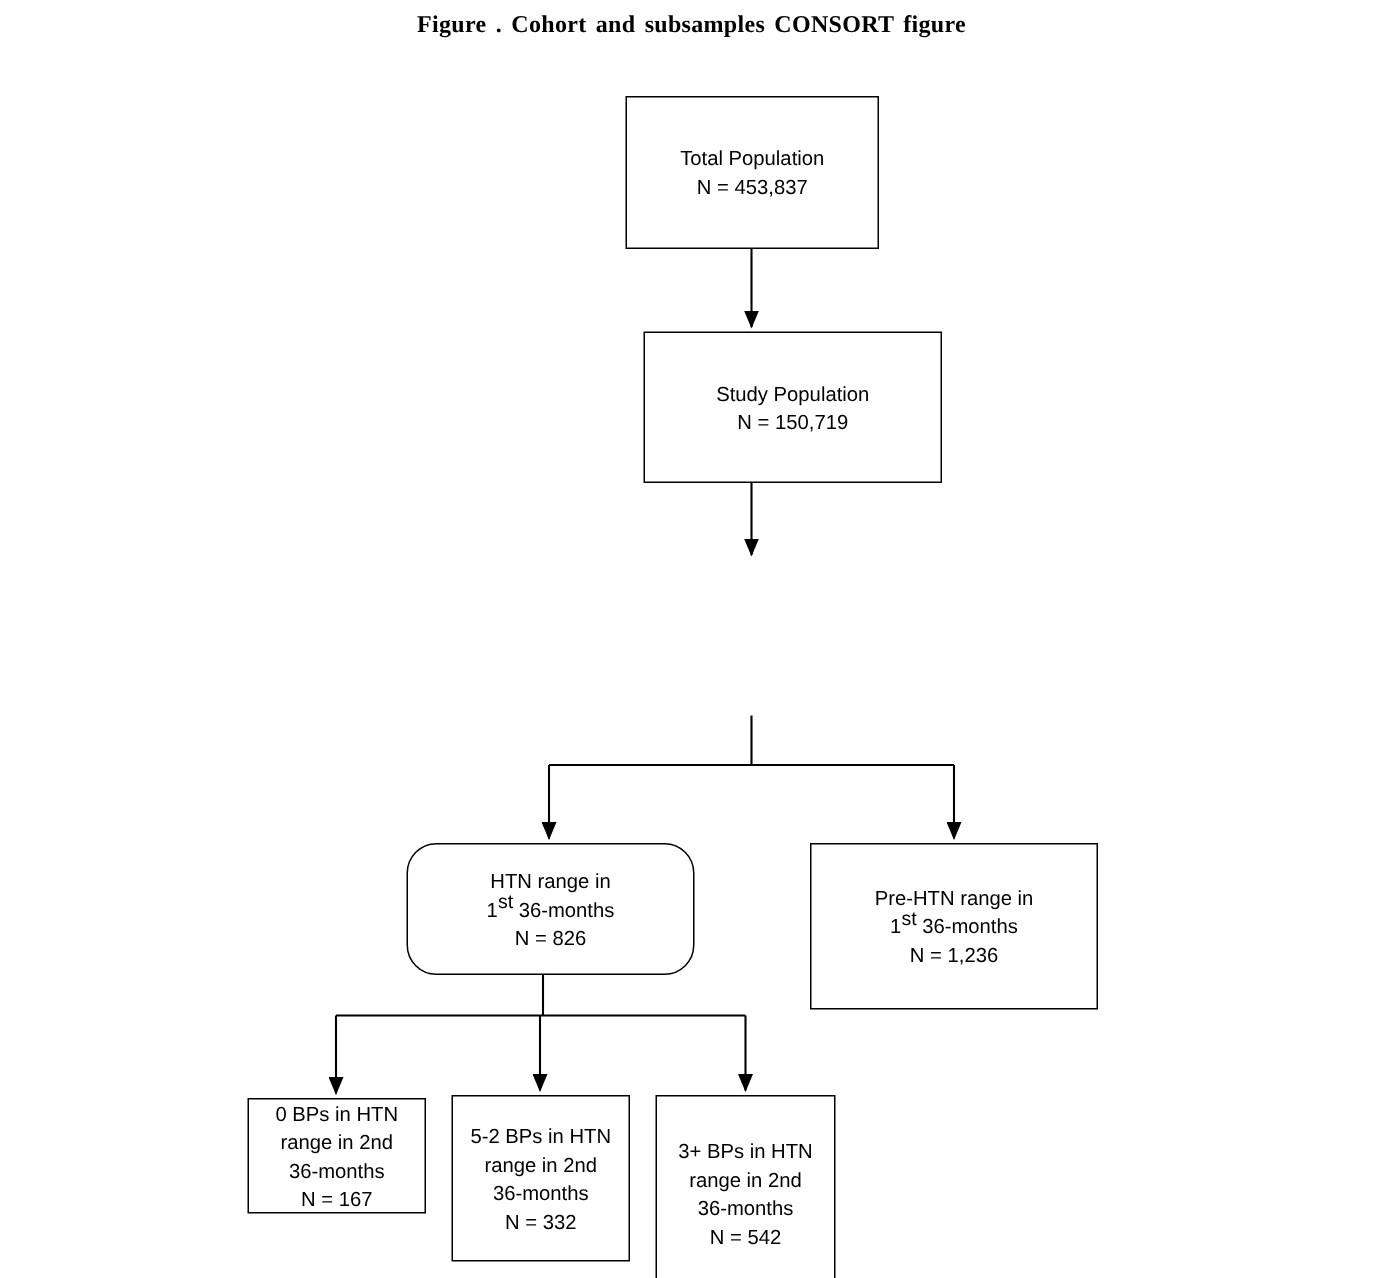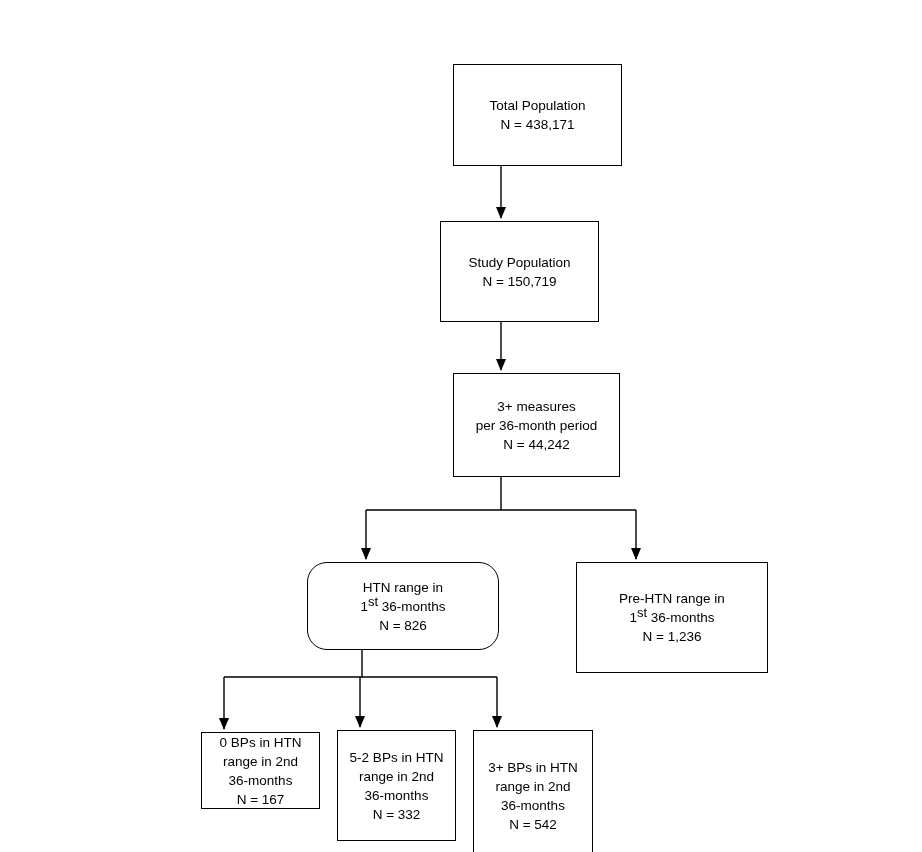--- a/index.html
+++ b/index.html
@@ -47,38 +47,38 @@
     position: absolute;
     border: 1px solid #000000;
     background: #ffffff;
     display: flex;
     flex-direction: column;
     align-items: center;
     justify-content: center;
     text-align: center;
     font-size: 13.5px;
     line-height: 19px;
-    margin-left: 36px;
   }
   .box .line { white-space: nowrap; }
   .box sup { font-size: 13px; line-height: 0; }
   #box-total     { left: 417px; top: 64px;  width: 169px; height: 102px; }
-  #box-study     { left: 404px; top: 221px; width: 159px; height: 101px; text-align: center; }
+  #box-study     { left: 429px; top: 221px; width: 199px; height: 101px; text-align: center; }
   #box-measures  { left: 417px; top: 373px; width: 167px; height: 104px; }
   #box-htn       { left: 271px; top: 562px; width: 192px; height: 88px; border-radius: 20px; }
   #box-prehtn    { left: 540px; top: 562px; width: 192px; height: 111px; }
   #box-zero      { left: 165px; top: 732px; width: 119px; height: 77px; }
   #box-onetwo    { left: 301px; top: 730px; width: 119px; height: 111px; }
   #box-threeplus { left: 437px; top: 730px; width: 120px; height: 132px; }
 </style>
 </head>
 <body>
 
 <div class="canvas">
 
+  <div class="figure-title">Figure . Cohort and subsamples CONSORT figure</div>
 
   <svg class="connectors" width="922" height="852" viewBox="0 0 922 852" xmlns="http://www.w3.org/2000/svg">
     <defs>
       <marker id="arrowhead" markerUnits="userSpaceOnUse" markerWidth="12" markerHeight="10" refX="11" refY="5" orient="auto">
         <path d="M0,0 L12,5 L0,10 Z"></path>
       </marker>
     </defs>
 
     <line x1="501" y1="166" x2="501" y2="218" marker-end="url(#arrowhead)"></line>
 
@@ -89,33 +89,28 @@
     <line x1="636" y1="510" x2="636" y2="559" marker-end="url(#arrowhead)"></line>
 
     <path d="M362,650 L362,677 M224,677 L497,677"></path>
     <line x1="224" y1="677" x2="224" y2="729" marker-end="url(#arrowhead)"></line>
     <line x1="360" y1="677" x2="360" y2="727" marker-end="url(#arrowhead)"></line>
     <line x1="497" y1="677" x2="497" y2="727" marker-end="url(#arrowhead)"></line>
   </svg>
 
   <div class="box" id="box-total">
     <div class="line">Total Population</div>
-    <div class="line">N = 438,171</div>
+    <div class="line">N = 453,837</div>
   </div>
 
   <div class="box" id="box-study">
     <div class="line">Study Population</div>
     <div class="line">N = 150,719</div>
   </div>
 
-  <div class="box" id="box-measures">
-    <div class="line">3+ measures</div>
-    <div class="line">per 36-month period</div>
-    <div class="line">N = 44,242</div>
-  </div>
 
   <div class="box" id="box-htn">
     <div class="line">HTN range in</div>
     <div class="line">
       <span>1</span><sup>st</sup><span> 36-months</span>
     </div>
     <div class="line">N = 826</div>
   </div>
 
   <div class="box" id="box-prehtn">

